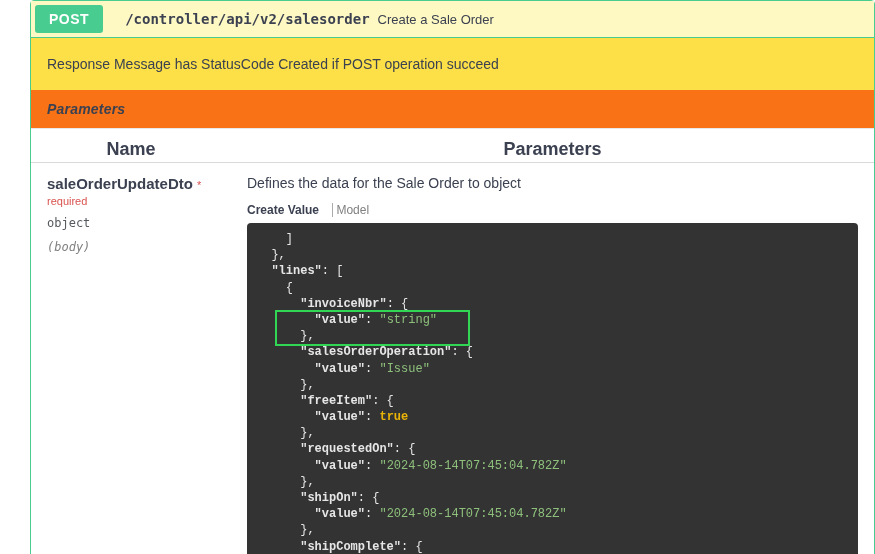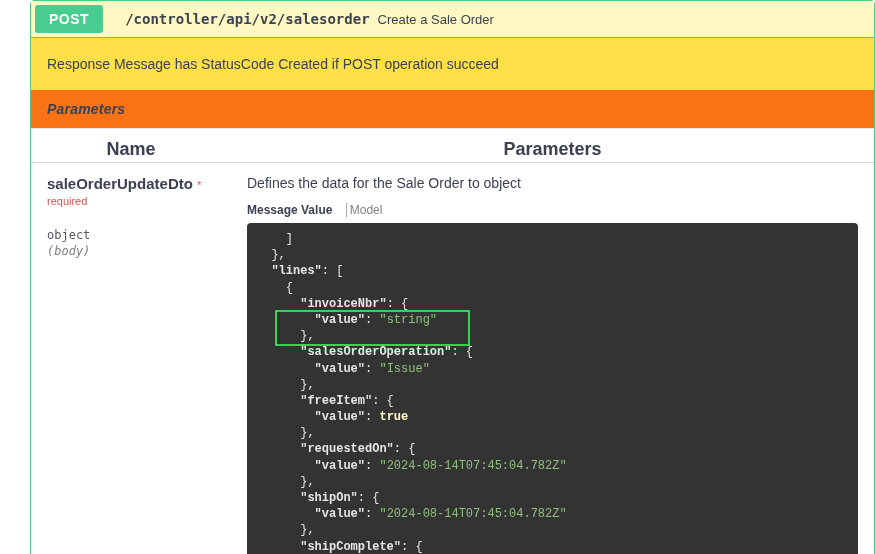--- a/index.html
+++ b/index.html
@@ -11,30 +11,30 @@
   .summary-path { font-family: "Consolas", "Menlo", monospace; font-size: 14px; font-weight: 600; color: #3b4151; padding-left: 22px; }
   .summary-desc { font-size: 13px; color: #3b4151; padding-left: 8px; font-weight: 400; text-align: right; }
   .opblock-body { padding: 0; }
   .opblock-desc { padding: 18px 16px 18px 16px; font-size: 14px; color: #3b4151; background: #fde047; }
   .section-header { padding: 11px 16px; font-size: 14px; font-weight: 700; color: #3b4151; background: #f97316; border-bottom: 1px solid #e8e8e8; letter-spacing: 0.2px; font-style: italic; }
   .params-table { width: 100%; border-collapse: collapse; background: #fff; }
   .params-table th { text-align: center; font-size: 18px; font-weight: 700; color: #3b4151; padding: 10px 16px 2px 16px; border-bottom: 1px solid #d9d9d9; }
   .params-table td { vertical-align: top; padding: 12px 16px; }
   .param-name { font-size: 15px; font-weight: 700; color: #3b4151; margin-top: 20px; }
   .required { color: #d9534f; font-size: 11px; font-weight: 400; padding-left: 4px; }
-  .param-type { font-size: 12px; color: #55595e; font-family: Consolas, monospace; margin-top: 20px; }
-  .param-in { font-size: 12px; color: #808080; font-style: italic; font-family: Consolas, monospace; margin-top: 2px; }
+  .param-type { font-size: 12px; color: #55595e; font-family: Consolas, monospace; margin-top: 8px; }
+  .param-in { font-size: 12px; color: #808080; font-style: italic; font-family: Consolas, monospace; margin-top: 10px; }
   .param-desc-text { font-size: 14px; color: #3b4151; margin-bottom: 12px; }
   .model-tabs { font-size: 12px; color: #3b4151; margin-bottom: 6px; }
   .model-tab { font-weight: 700; color: #3b4151; }
   .model-tab-inactive { color: #808080; font-weight: 400; padding-left: 3px; border-left: 1px solid #aaa; margin-left: 10px; }
   .code-block { background: #333333; color: #ddd; font-family: Consolas, "Courier New", monospace; font-size: 12px; line-height: 1.35; padding: 8px 10px; border-radius: 4px; white-space: pre; overflow: hidden; position: relative; }
   .tok-key { color: #e6e6e6; font-weight: 700; }
   .tok-str { color: #8ec07c; }
-  .tok-bool { color: #fef9c3; font-weight: 700; }
+  .tok-bool { color: #eab308; font-weight: 700; }
   .tok-punc { color: #e6e6e6; }
   .highlight-box { border: 2px solid #31d655; position: absolute; pointer-events: none; }
 </style>
 </head>
 <body>
 
 <div class="wrap">
   <div class="opblock">
     <div class="opblock-summary">
       <span class="method-badge">POST</span>
@@ -56,21 +56,21 @@
             <td>
               <div>
                 <span class="param-name">saleOrderUpdateDto</span><span class="required">* required</span>
               </div>
               <div class="param-type">object</div>
               <div class="param-in">(body)</div>
             </td>
             <td>
               <div class="param-desc-text">Defines the data for the Sale Order to object</div>
               <div class="model-tabs">
-                <span class="model-tab">Message Value</span>
+                <span class="model-tab">Create Value</span>
                 <span class="model-tab-inactive">Model</span>
               </div>
               <div class="code-block"><span class="tok-punc">    ]</span>
 <span class="tok-punc">  },</span>
 <span class="tok-key">  "lines"</span><span class="tok-punc">: [</span>
 <span class="tok-punc">    {</span>
 <span class="tok-key">      "invoiceNbr"</span><span class="tok-punc">: {</span>
 <span class="tok-key">        "value"</span><span class="tok-punc">: </span><span class="tok-str">"string"</span>
 <span class="tok-punc">      },</span>
 <span class="tok-key">      "salesOrderOperation"</span><span class="tok-punc">: {</span>

